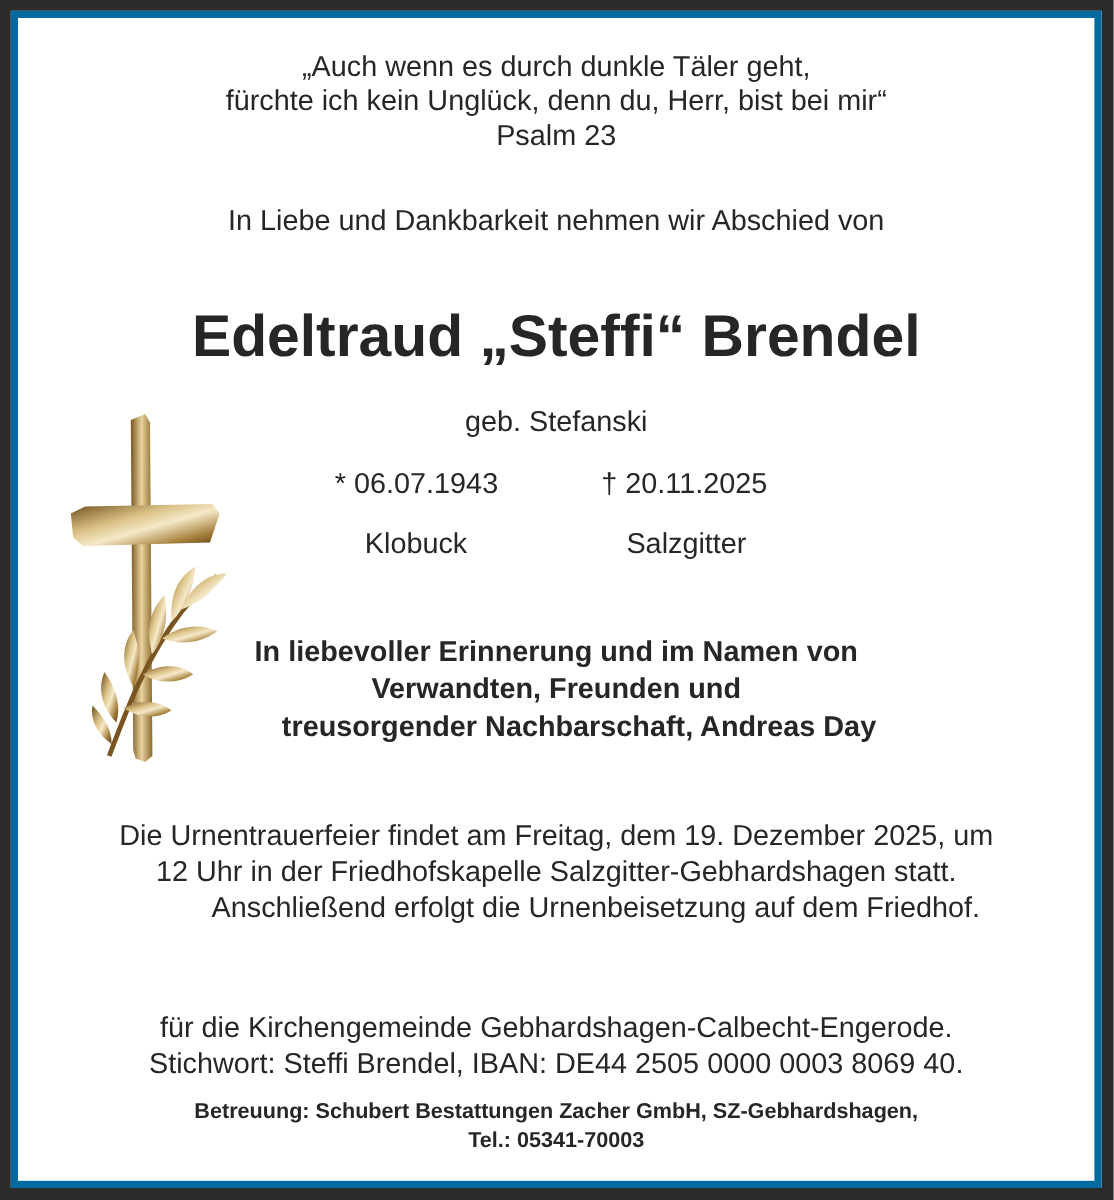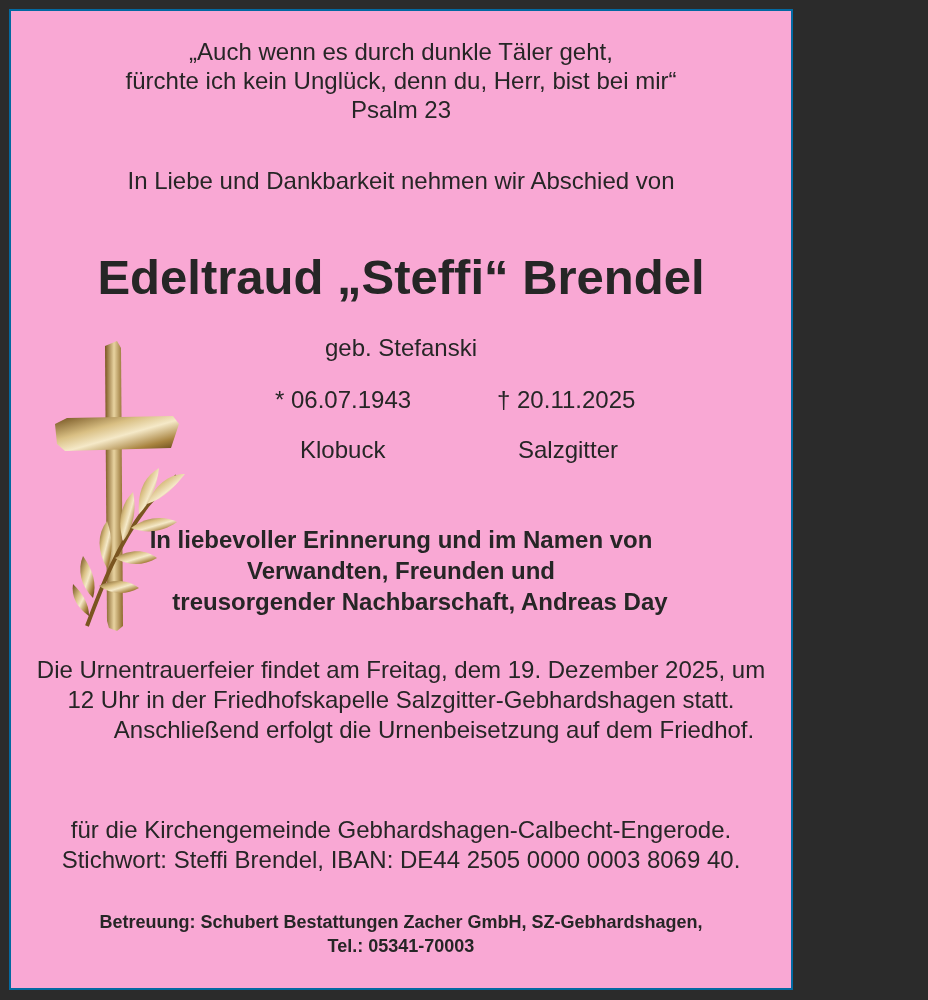--- a/index.html
+++ b/index.html
@@ -7,39 +7,39 @@
     width: 928px; height: 1000px;
     background: #2b2b2b;
     position: relative;
     overflow: hidden;
     font-family: "Liberation Sans", sans-serif;
     color: #262626;
   }
   .card {
     position: absolute;
     left: 9px; top: 9px;
-    width: 784px; height: 981px;
-    background: #f9a8d4;
-    border: 2px solid #0369a1;
+    width: 909px; height: 981px;
+    background: #ffffff;
+    border: 6px solid #0369a1;
     box-sizing: border-box;
   }
   .line {
     position: absolute;
     left: 0; width: 100%;
     text-align: center;
     white-space: nowrap;
   }
   .quote { font-size: 24px; line-height: 29px; }
   .name {
     font-size: 49px; font-weight: bold;
     letter-spacing: 0px;
   }
   .reg { font-size: 24px; }
   .bold { font-weight: bold; font-size: 24px; line-height: 31px; }
-  .body { font-size: 24px; line-height: 29px; }
+  .body { font-size: 24px; line-height: 29px; margin-top: 23px; }
   .footer { font-weight: bold; font-size: 18px; line-height: 24px; }
   .col {
     position: absolute;
     white-space: nowrap;
     font-size: 24px;
   }
   .cross {
     position: absolute;
     left: 36px; top: 325px;
     width: 140px; height: 300px;

